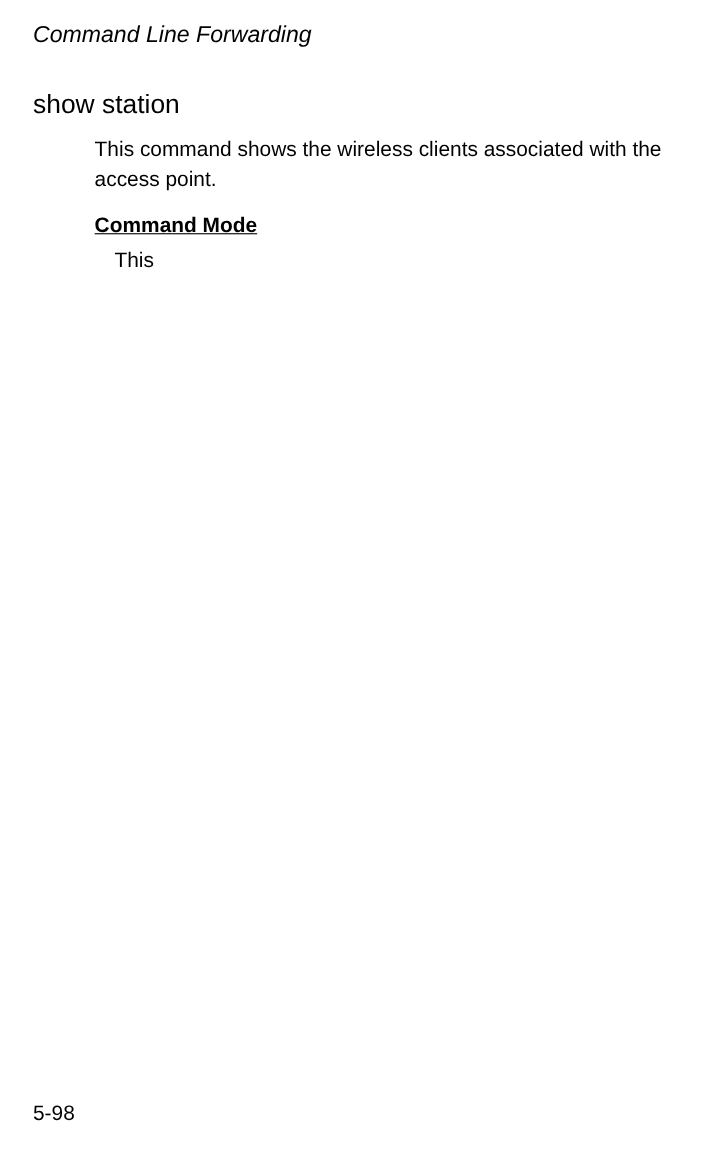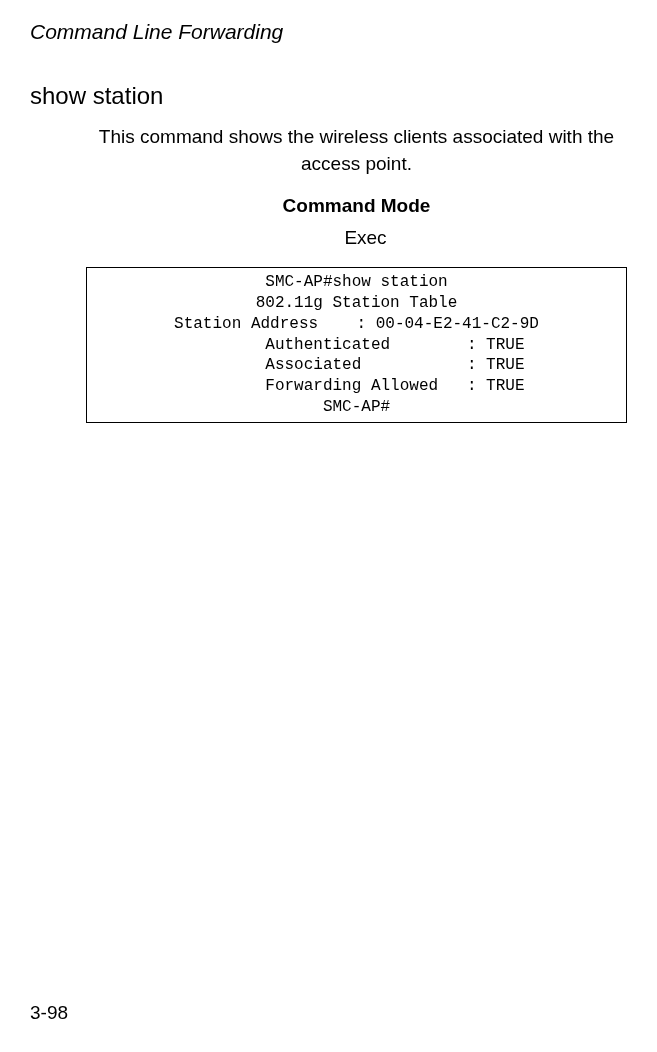--- a/index.html
+++ b/index.html
@@ -23,34 +23,34 @@
       margin-bottom: 38px;
     }
     .command-title {
       font-size: 24px;
       font-weight: 400;
       color: #000;
       margin-bottom: 14px;
     }
     .indent-block {
       margin-left: 56px;
-      text-align: center;
     }
     .description {
       font-size: 19px;
       font-weight: 400;
       color: #000;
       line-height: 1.4;
       margin-bottom: 18px;
     }
     .subheading {
       font-size: 19px;
       font-weight: 700;
       color: #000;
       margin-bottom: 10px;
+      text-decoration: underline;
     }
     .mode-value {
       font-size: 19px;
       font-weight: 400;
       color: #000;
       margin-left: 18px;
       margin-bottom: 18px;
     }
     .example-box {
       border: 1px solid #000;
@@ -75,24 +75,17 @@
 <body>
 
 <div class="header-title">Command Line Forwarding</div>
 
 <div class="command-title">show station</div>
 
 <div class="indent-block">
   <div class="description">This command shows the wireless clients associated with the access point.</div>
 
   <div class="subheading">Command Mode</div>
-  <div class="mode-value">Exec</div>
+  <div class="mode-value">This</div>
 
-  <div class="example-box">SMC-AP#show station
-802.11g Station Table
-Station Address    : 00-04-E2-41-C2-9D
-        Authenticated        : TRUE
-        Associated           : TRUE
-        Forwarding Allowed   : TRUE
-SMC-AP#</div>
 </div>
 
-<div class="page-number">3-98</div>
+<div class="page-number">5-98</div>
 
 </body></html>

